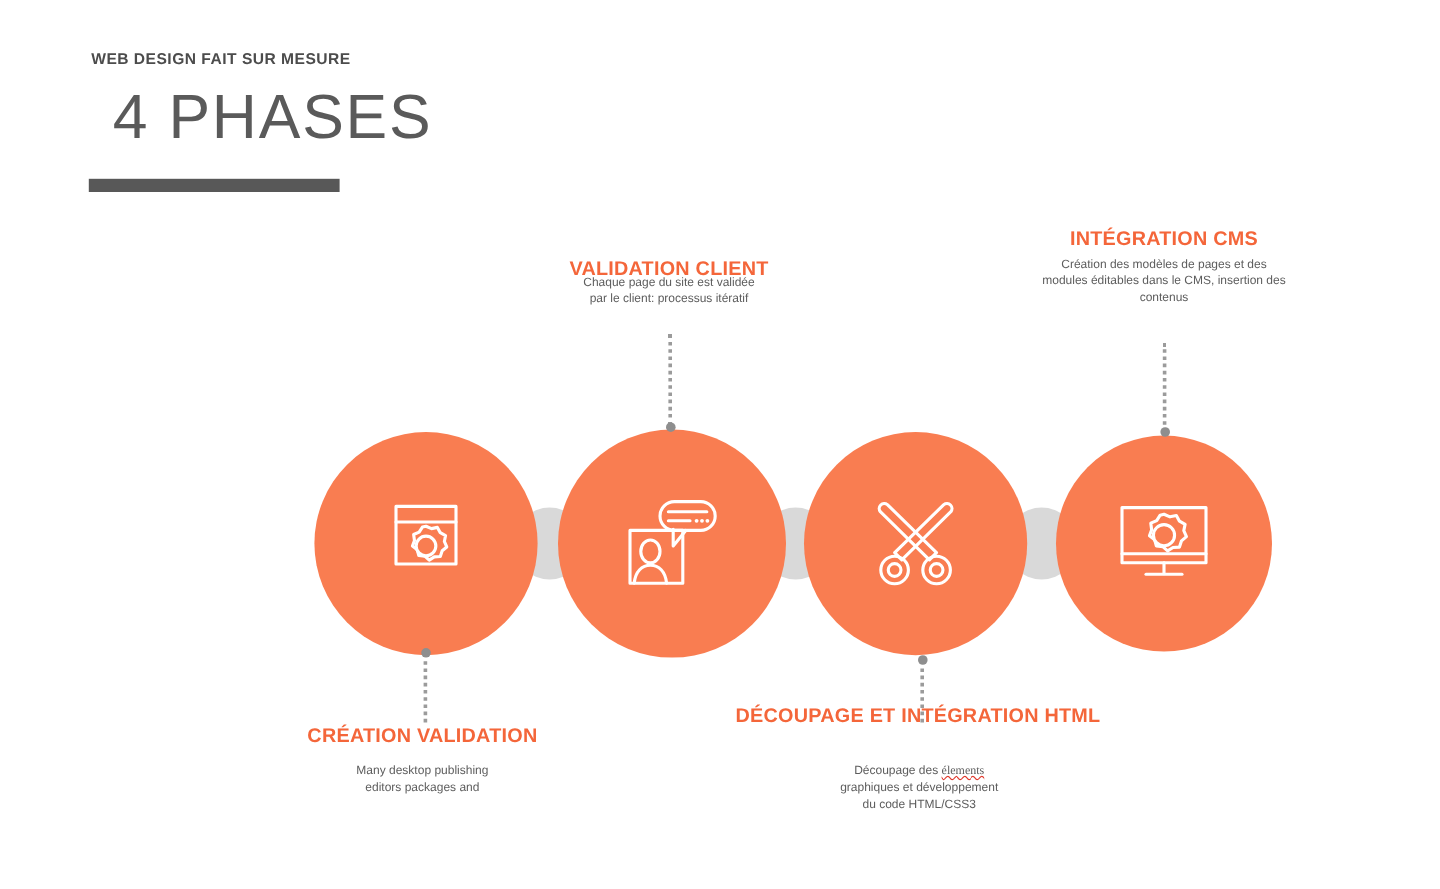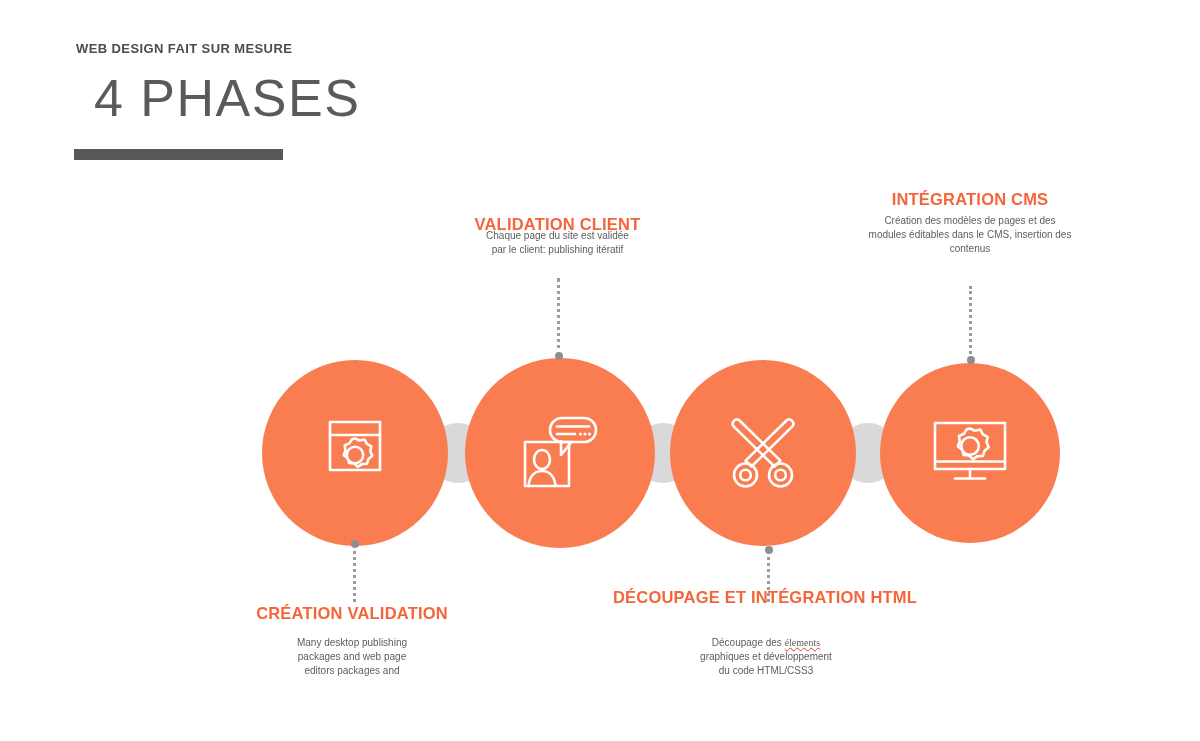--- a/index.html
+++ b/index.html
@@ -206,34 +206,33 @@
   </div>
 
   <div class="connector" style="left:968px; top:286px; height:78px;">
     <div class="conn-line" style="top:0px; height:74px;"></div>
     <div class="conn-knob" style="top:70px;"></div>
   </div>
 
   <div class="phase-head" style="left:380px; top:192px; width:355px;margin-top:23px;">VALIDATION CLIENT</div>
   <div class="phase-body" style="left:440px; top:229px; width:235px;">
     <div>Chaque page du site est validée</div>
-    <div>par le client: publishing itératif</div>
+    <div>par le client: processus itératif</div>
   </div>
 
   <div class="phase-head" style="left:800px; top:190px; width:340px;">INTÉGRATION CMS</div>
   <div class="phase-body" style="left:820px; top:214px; width:300px;">
     <div>Création des modèles de pages et des</div>
     <div>modules éditables dans le CMS, insertion des</div>
     <div>contenus</div>
   </div>
 
   <div class="phase-head" style="left:202px; top:604px; width:300px;">CRÉATION VALIDATION</div>
   <div class="phase-body" style="left:242px; top:636px; width:220px;">
     <div>Many desktop publishing</div>
-    <div>packages and web page</div>
     <div>editors packages and</div>
   </div>
 
   <div class="phase-head" style="left:595px; top:588px; width:340px;">DÉCOUPAGE ET INTÉGRATION HTML</div>
   <div class="phase-body" style="left:646px; top:636px; width:240px;">
     <div>
       <span>Découpage des </span><span class="misspelled">élements</span>
     </div>
     <div>graphiques et développement</div>
     <div>du code HTML/CSS3</div>

